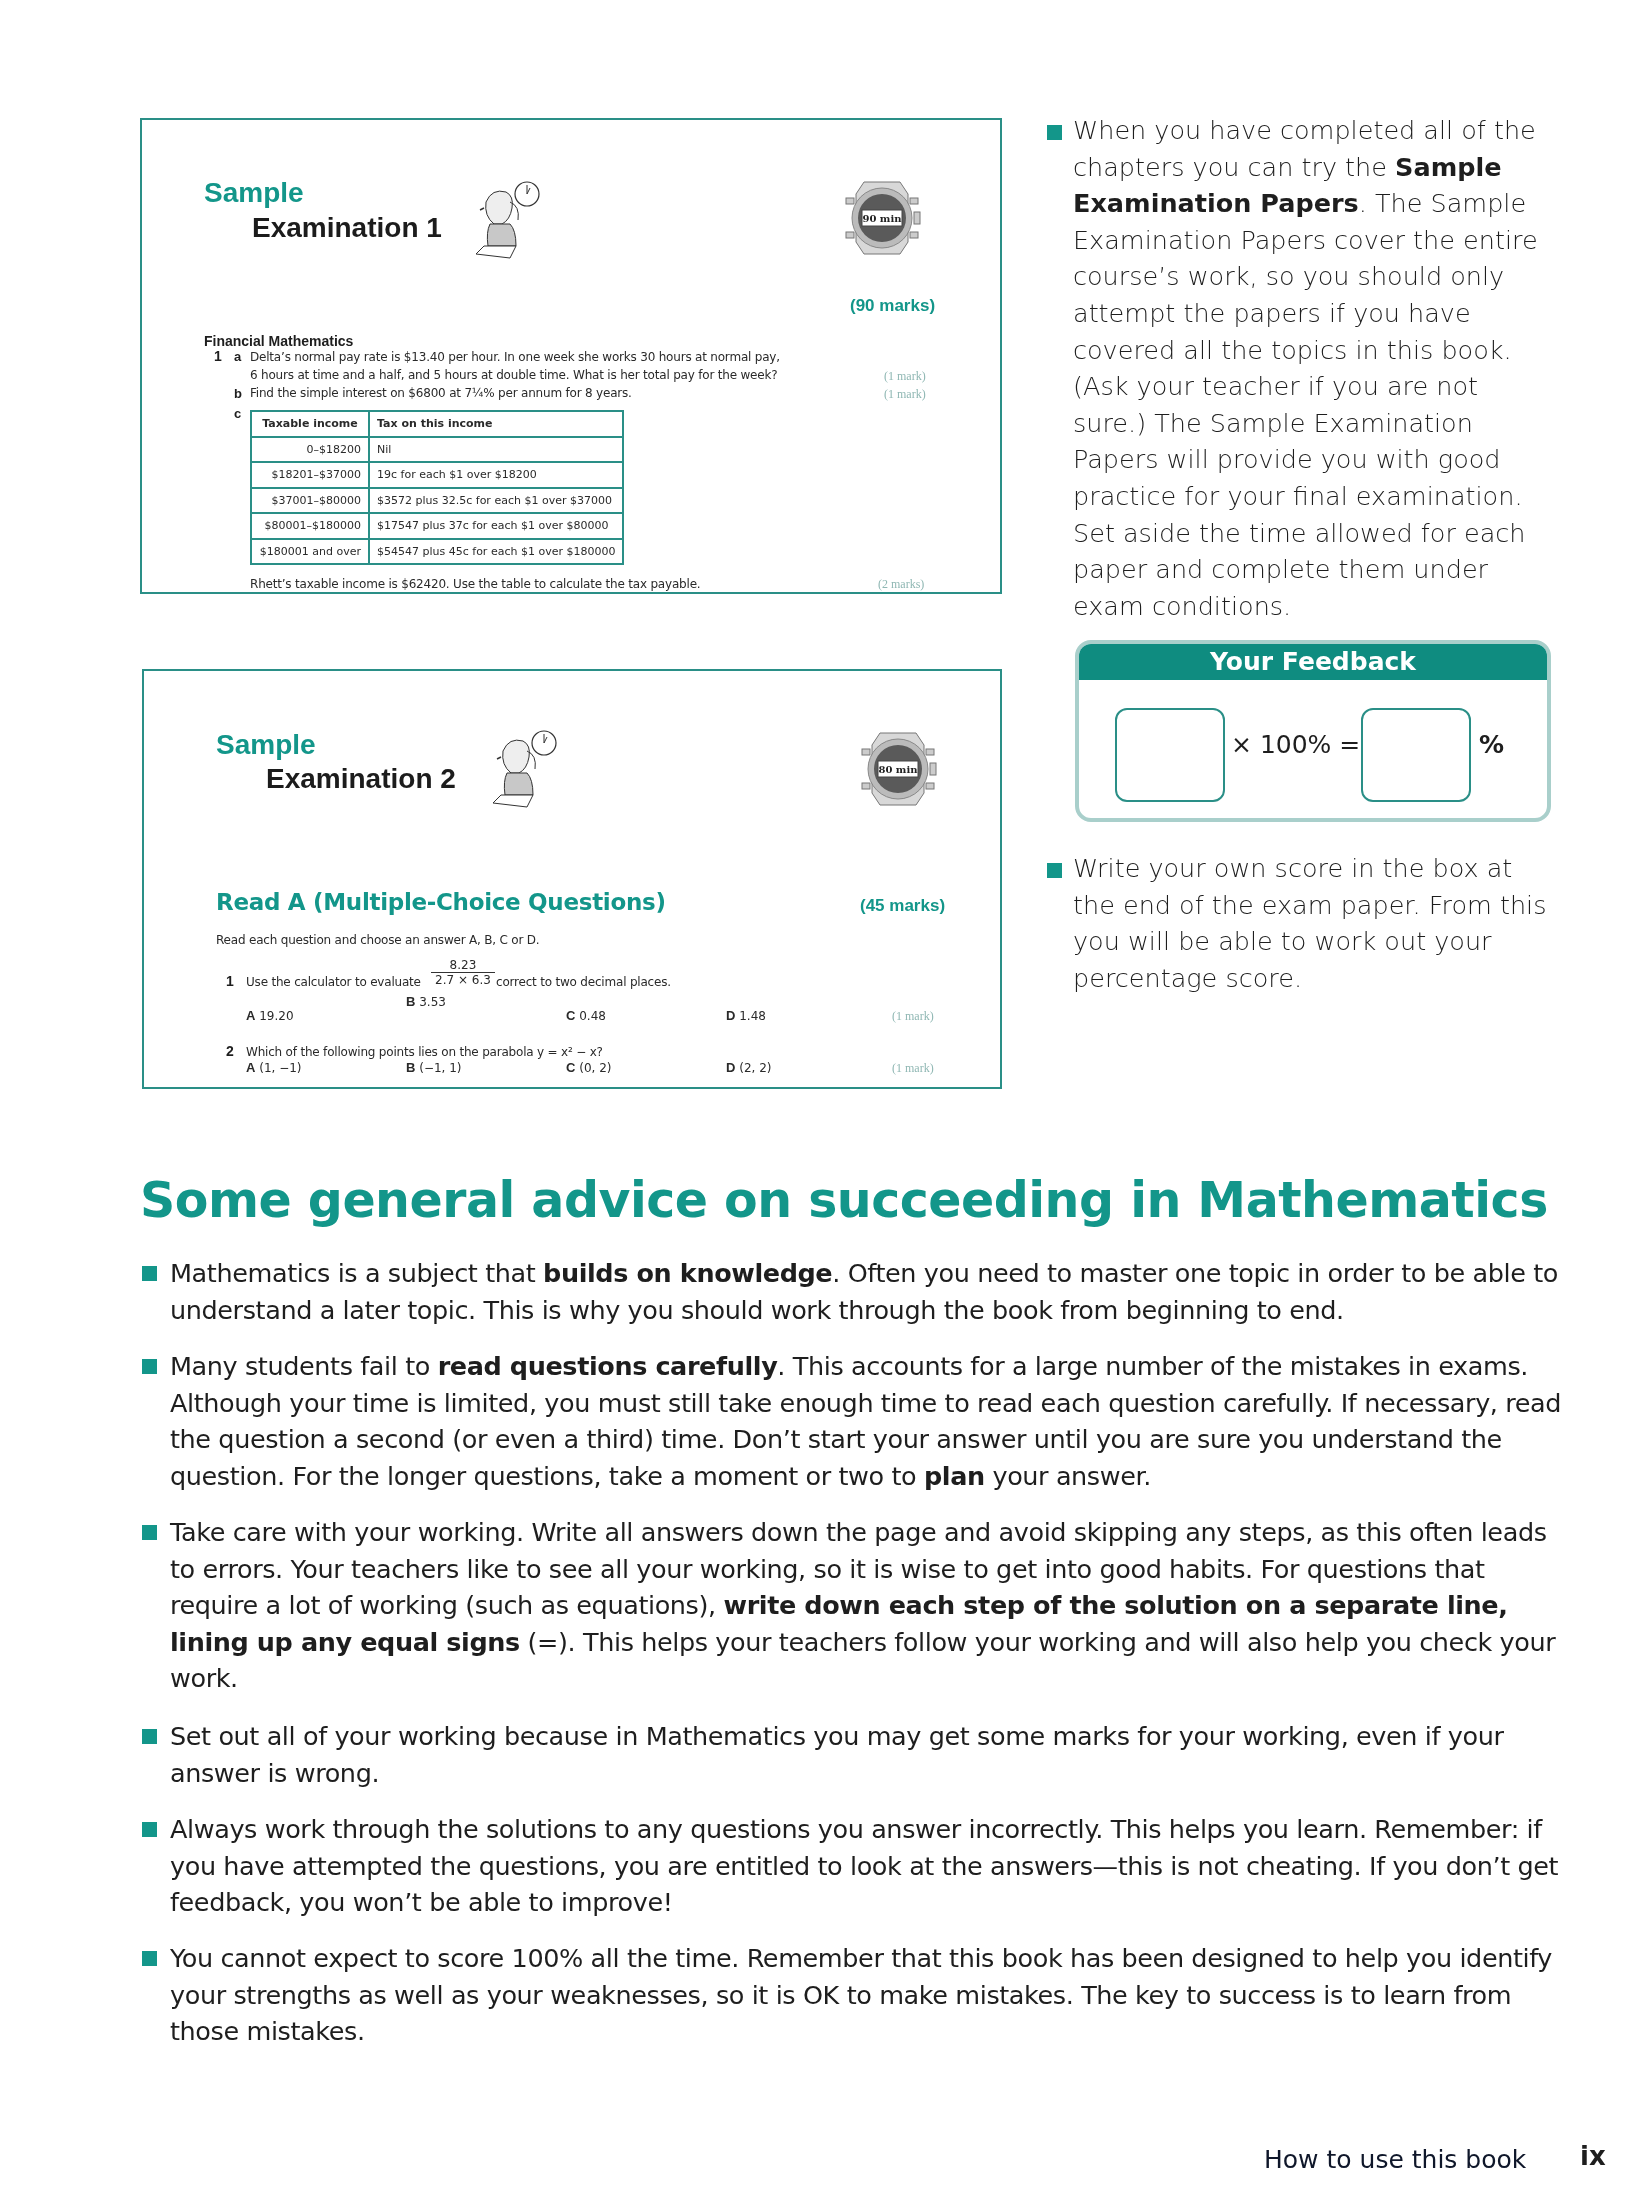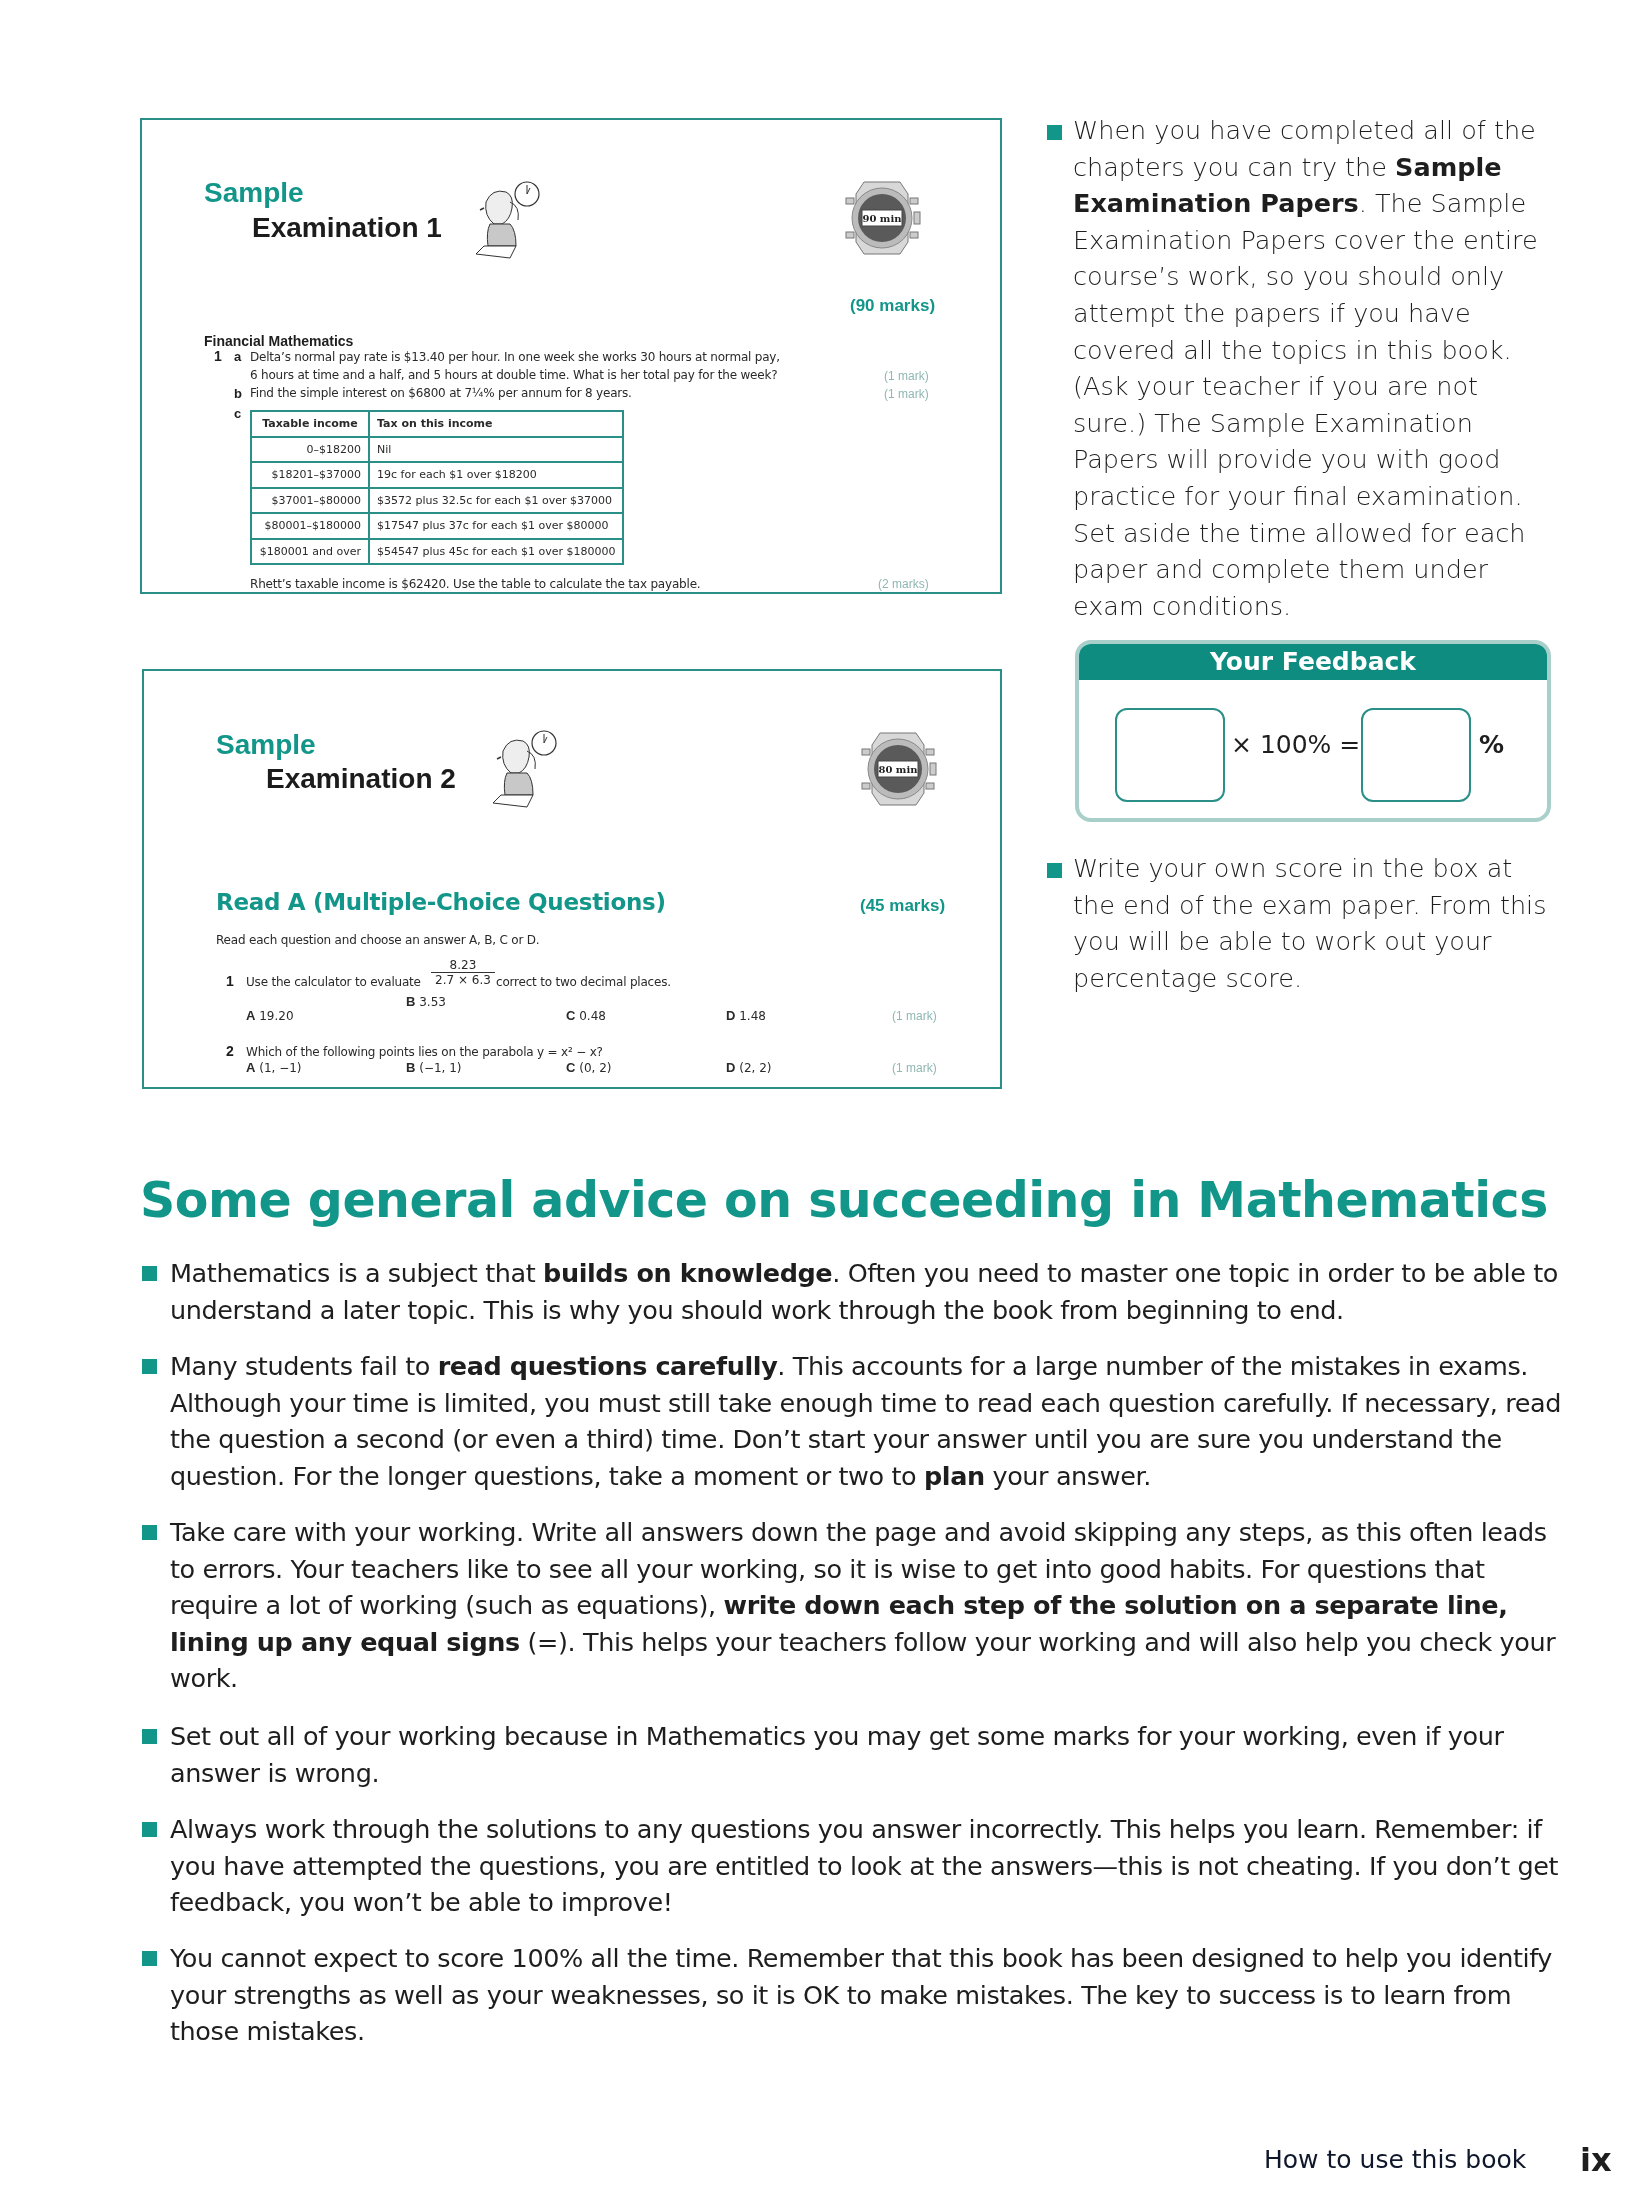--- a/index.html
+++ b/index.html
@@ -6,21 +6,21 @@
   html, body { width: 1650px; height: 2207px; background: #ffffff; overflow: hidden; }
   body { position: relative; font-family: "DejaVu Sans", sans-serif; color: #1e1e1e; }
   .abs { position: absolute; }
 
   
   .exam-box { position: absolute; border: 2px solid #2a8f87; background: #fff; }
   .sample-word { position: absolute; font-family: "Liberation Sans", sans-serif; font-weight: bold; color: #13968a; font-size: 28px; }
   .exam-word { position: absolute; font-family: "Liberation Sans", sans-serif; font-weight: bold; color: #1c1c1c; font-size: 28px; }
   .marks-teal { position: absolute; font-family: "Liberation Sans", sans-serif; font-weight: bold; color: #13968a; font-size: 17px; }
   .small { font-family: "DejaVu Sans", sans-serif; font-size: 12px; color: #2a2a2a; letter-spacing: -0.2px; }
-  .mark-grey { position: absolute; font-family: Liberation Sans, sans-serif; font-size: 12px; color: #8fb7b3; }
+  .mark-grey { position: absolute; font-family: Liberation Serif, serif; font-size: 12px; color: #8fb7b3; }
   .qnum { font-weight: bold; font-family: "Liberation Sans", sans-serif; font-size: 14px; }
   .qletter { font-weight: bold; font-family: "Liberation Sans", sans-serif; font-size: 13px; }
 
   table.tax { position: absolute; border-collapse: collapse; border: 2px solid #2a8f87; }
   table.tax td, table.tax th { border: 2px solid #2a8f87; font-size: 11px; font-family: "DejaVu Sans", sans-serif; height: 25.5px; padding: 0 7px; color: #2a2a2a; font-weight: normal; white-space: nowrap; }
   table.tax th { font-weight: bold; text-align: center; }
   table.tax th:nth-child(2) { text-align: left; }
   table.tax td:first-child { text-align: right; width: 118px; }
   table.tax td:nth-child(2) { width: 238px; }
 
@@ -38,21 +38,21 @@
   .fb-text { position: absolute; top: 86px; font-size: 25px; color: #1e1e1e; font-family: "DejaVu Sans", sans-serif; }
 
   
   .heading { position: absolute; left: 140px; top: 1172px; font-family: "DejaVu Sans", sans-serif; font-weight: bold; font-size: 49px; color: #13968a; letter-spacing: -0.5px; }
   .adv-item { position: absolute; left: 142px; width: 1420px; }
   .adv-bullet { position: absolute; left: 0; top: 11px; width: 15px; height: 15px; background: #13968a; }
   .adv-text { position: absolute; left: 28px; width: 1395px; font-family: "DejaVu Sans", sans-serif; font-size: 25.5px; line-height: 36.6px; color: #1e1e1e; letter-spacing: -0.4px; }
   .adv-text b { font-weight: bold; }
 
   .footer-title { position: absolute; left: 1220px; top: 2145px; font-size: 25px; color: #0f172a; font-family: "DejaVu Sans", sans-serif; margin-left: 44px; }
-  .footer-page { position: absolute; left: 1580px; top: 2141px; font-size: 32px; font-weight: bold; color: #1e1e1e; font-family: "DejaVu Sans", sans-serif; text-align: center; }
+  .footer-page { position: absolute; left: 1580px; top: 2141px; font-size: 26px; font-weight: bold; color: #1e1e1e; font-family: "DejaVu Sans", sans-serif; text-align: center; }
 </style>
 </head>
 <body>
 
 <div class="exam-box" style="left:140px; top:118px; width:862px; height:476px;">
   <span class="sample-word" style="left:62px; top:57px;">Sample</span>
   <span class="exam-word" style="left:110px; top:92px;">Examination 1</span>
 
   <svg class="illus" style="left:330px; top:60px;" width="75" height="80" viewBox="0 0 75 80">
     <circle cx="55" cy="14" r="12" fill="#fff" stroke="#333" stroke-width="1.2"></circle>

